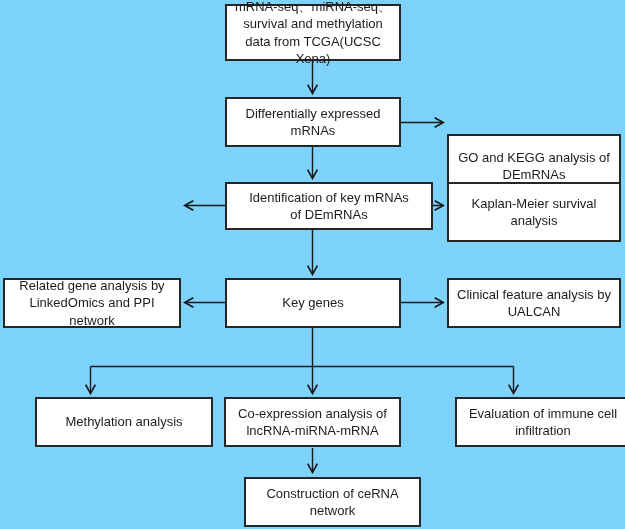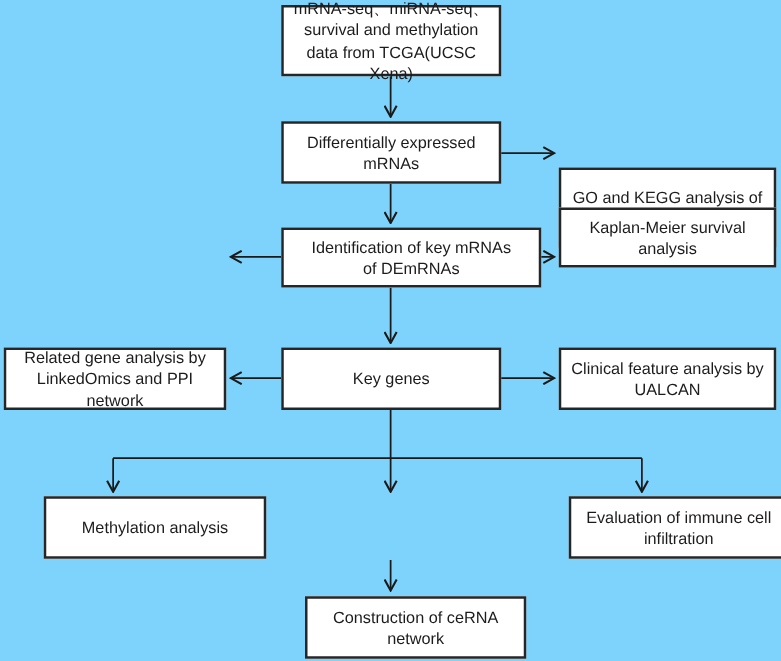--- a/index.html
+++ b/index.html
@@ -76,21 +76,21 @@
     <span class="lbl">GO and KEGG analysis of
 DEmRNAs</span>
   </div>
 
 
   <div class="node" style="left:225px; top:182px; width:208px; height:48px;">
     <span class="lbl">Identification of key mRNAs
 of DEmRNAs</span>
   </div>
 
-  <div class="node" style="left:447px; top:166px; width:174px; height:48px;">
+  <div class="node" style="left:447px; top:182px; width:174px; height:60px;">
     <span class="lbl">Kaplan-Meier survival
 analysis</span>
   </div>
 
   <div class="node" style="left:3px; top:278px; width:178px; height:50px;text-align:center;">
     <span class="lbl">Related gene analysis by
 LinkedOmics and PPI
 network</span>
   </div>
 
@@ -100,20 +100,24 @@
   </div>
 
   <div class="node" style="left:225px; top:278px; width:176px; height:50px;">
     <span class="lbl">Key genes</span>
   </div>
 
   <div class="node" style="left:3px; top:397px; width:178px; height:50px;margin-left:32px;">
     <span class="lbl">Methylation analysis</span>
   </div>
 
+  <div class="node" style="left:224px; top:397px; width:177px; height:50px;">
+    <span class="lbl">Co-expression analysis of
+lncRNA-miRNA-mRNA</span>
+  </div>
 
   <div class="node" style="left:455px; top:397px; width:176px; height:50px;">
     <span class="lbl">Evaluation of immune cell
 infiltration</span>
   </div>
 
   <div class="node" style="left:224px; top:477px; width:177px; height:50px;margin-left:20px;">
     <span class="lbl">Construction of ceRNA
 network</span>
   </div>

